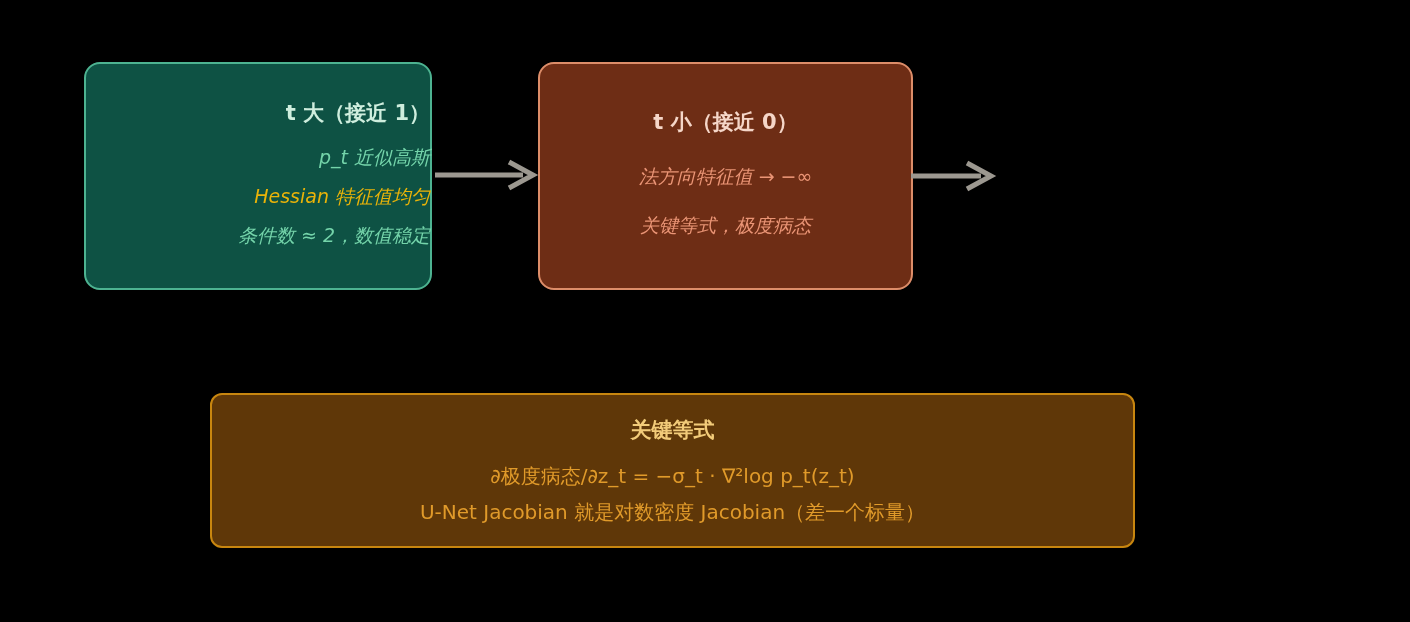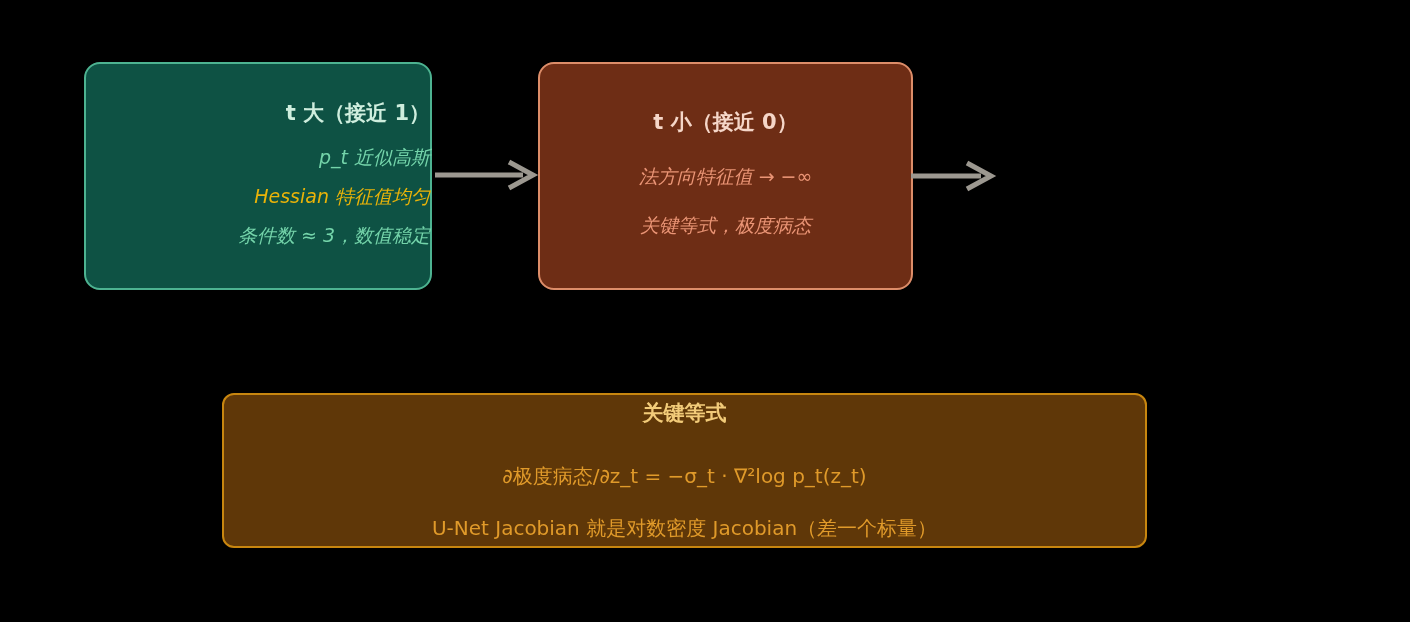--- a/index.html
+++ b/index.html
@@ -54,24 +54,23 @@
     position: absolute;
     left: 210px;
     top: 393px;
     width: 925px;
     height: 155px;
     border: 2px solid;
     border-radius: 12px;
     box-sizing: border-box;
     display: flex;
     flex-direction: column;
-    justify-content: space-between;
+    justify-content: center;
     align-items: center;
     text-align: center;
-    margin-left: 12px;
   }
   .keybox h2 {
     margin: 4px 0 14px 0;
     font-size: 21px;
     line-height: 28px;
     font-weight: bold;
   }
   .keybox p {
     margin: 6px 0;
     font-size: 20px;
@@ -81,21 +80,21 @@
 </style>
 </head>
 <body>
 
 <div class="stage">
 
   <section class="node node-0" style="background-color: rgb(14, 82, 68); border-color: rgb(77, 179, 145); align-items: flex-end;">
     <h2 style="color: rgb(207, 238, 222);">t 大（接近 1）</h2>
     <p style="color: rgb(116, 212, 170);">p_t 近似高斯</p>
     <p style="color: #eab308;">Hessian 特征值均匀</p>
-    <p style="color: rgb(116, 212, 170);">条件数 ≈ 3，数值稳定</p>
+    <p style="color: rgb(116, 212, 170);">条件数 ≈ 2，数值稳定</p>
   </section>
 
   <svg class="arrow arrow-1" width="104" height="36" viewBox="0 0 104 36">
     <line x1="0" y1="18" x2="88" y2="18" stroke-width="5" fill="none" style="stroke: rgb(156, 152, 144);"></line>
     <polyline points="74,5 98,18 74,31" stroke-width="5" fill="none" stroke-linejoin="miter" stroke-linecap="butt" style="stroke: rgb(156, 152, 144);"></polyline>
   </svg>
 
   <section class="node node-1" style="background-color: rgb(110, 45, 21); border-color: rgb(221, 141, 105); gap: 10px;">
     <h2 style="color: rgb(245, 214, 200);">t 小（接近 0）</h2>
     <p style="color: rgb(234, 148, 117);">法方向特征值 → −∞</p>

